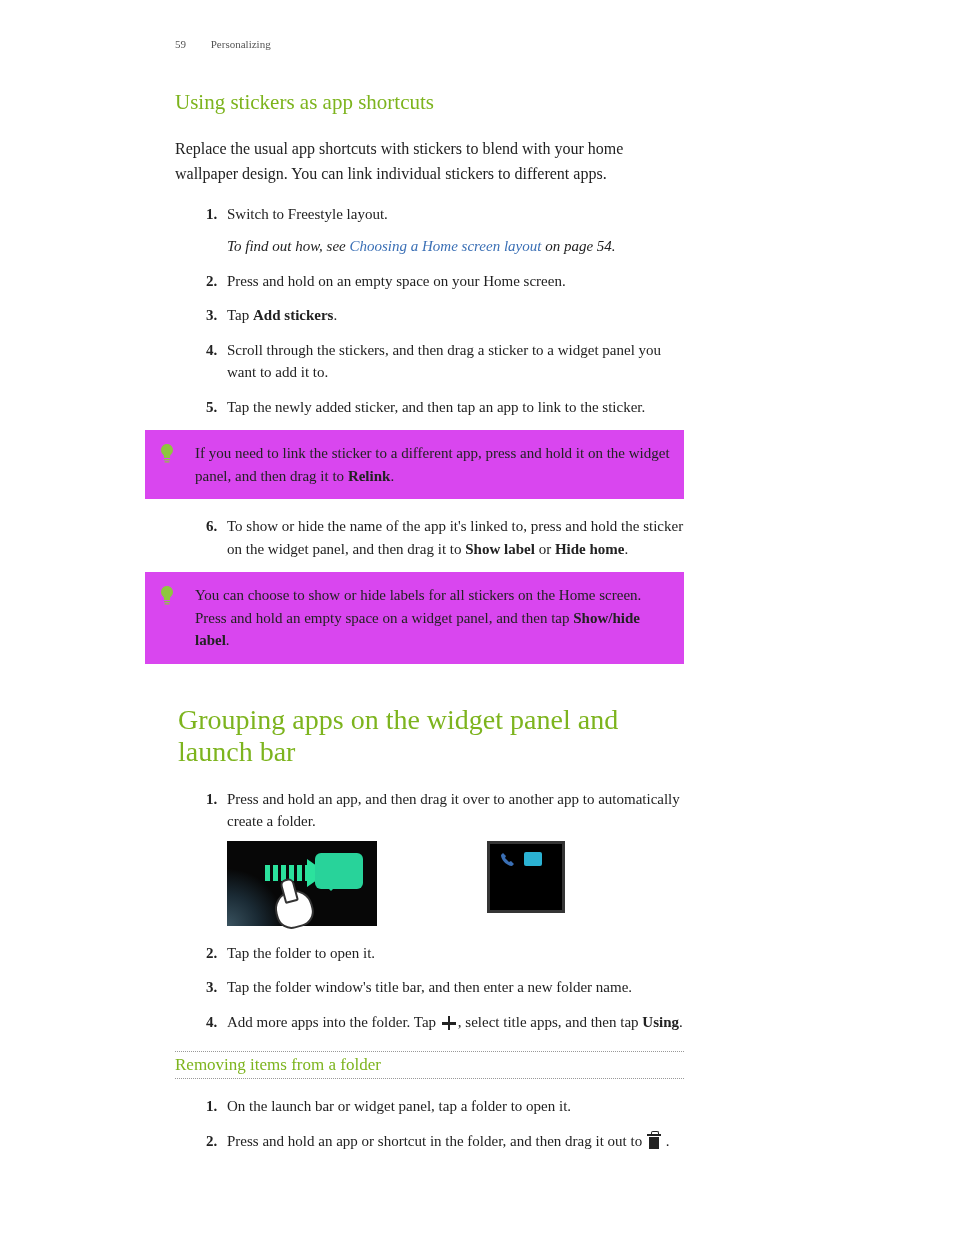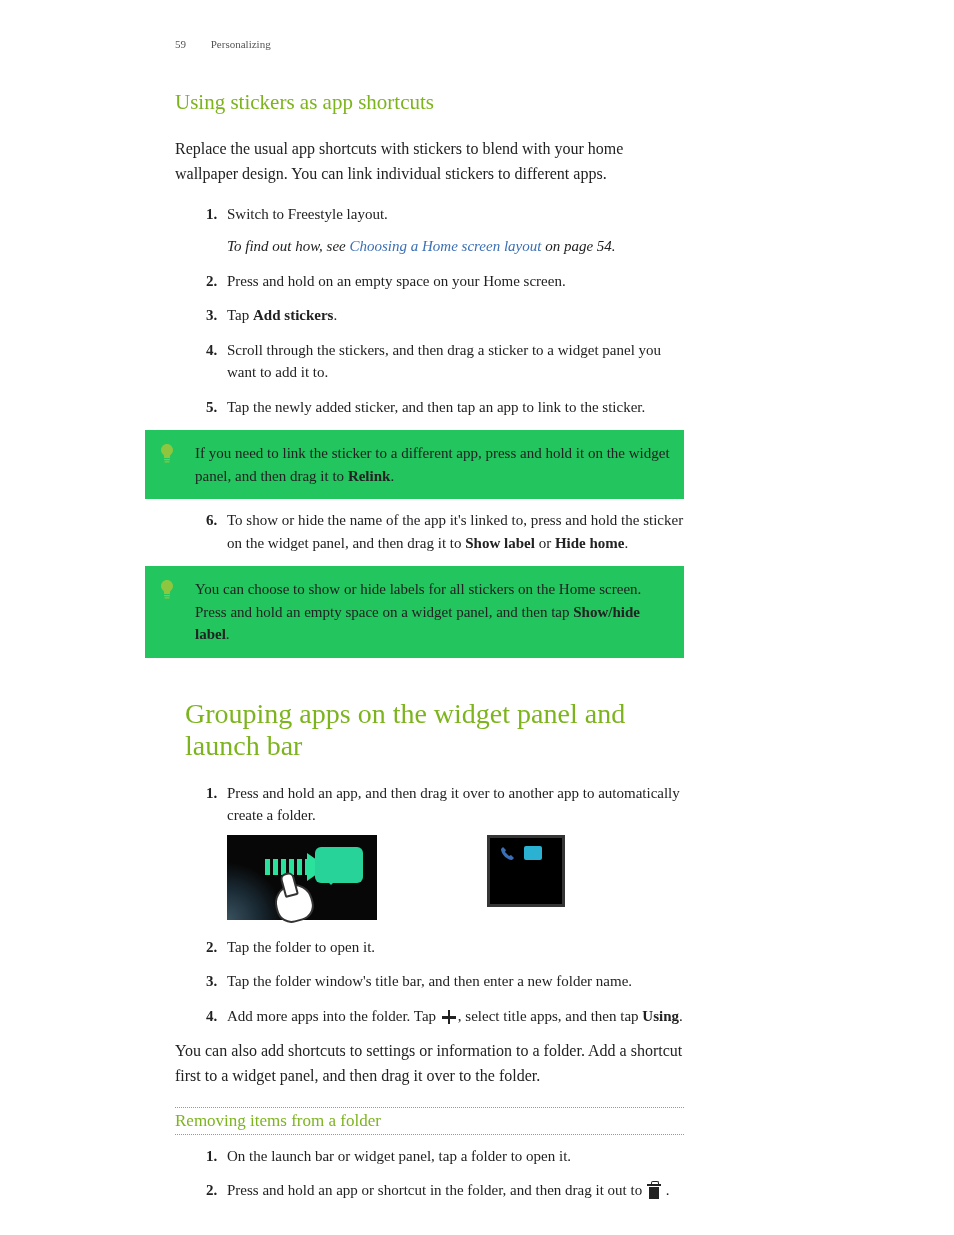--- a/index.html
+++ b/index.html
@@ -34,40 +34,40 @@
     font-weight: normal;
     color: #7db41e;
     font-size: 21px;
     margin: 0 0 22px 0;
   }
   h2 {
     font-family: Georgia, serif;
     font-weight: normal;
     color: #7db41e;
     font-size: 28px;
-    margin: 40px 0 20px 10px;
+    margin: 40px 0 20px 3px;
   }
   h3 {
     font-family: Georgia, serif;
     font-weight: normal;
     color: #7db41e;
     font-size: 17px;
     margin: 18px 0 10px 0;
     border-top: 1px dotted #999;
     border-bottom: 1px dotted #999;
     padding: 3px 0;
   }
   p {
     font-size: 16px;
     line-height: 1.55;
     margin: 0 0 16px 0;
   }
   ol {
     padding-left: 22px;
-    margin: 4px 0 12px 24px;
+    margin: 16px 0 12px 24px;
   }
   ol li {
     font-size: 15px;
     line-height: 1.5;
     margin-bottom: 12px;
     padding-left: 6px;
   }
   ol li::marker {
     font-weight: bold;
   }
@@ -75,21 +75,21 @@
     margin-top: 10px;
     font-size: 15px;
     font-style: italic;
   }
   a.link {
     color: #3a6fb5;
     text-decoration: none;
   }
   b { font-weight: bold; text-align: center; }
   .tip {
-    background: #22c55e;
+    background: #d946ef;
     padding: 12px 14px 12px 14px;
     margin: 10px 0 10px -30px;
     display: flex;
     align-items: flex-start;
     font-size: 15px;
     line-height: 1.5;
   }
   .tip-icon {
     flex: 0 0 22px;
     margin-right: 14px;
@@ -283,21 +283,20 @@
         </div>
       </div>
     </li>
     <li>Tap the folder to open it.</li>
     <li>Tap the folder window's title bar, and then enter a new folder name.</li>
     <li>
       <span>Add more apps into the folder. Tap </span><span class="plus-icon"></span><span>, select title apps, and then tap </span><b>Using</b><span>.</span>
     </li>
   </ol>
 
-  <p>You can also add shortcuts to settings or information to a folder. Add a shortcut first to a widget panel, and then drag it over to the folder.</p>
 
   <h3>Removing items from a folder</h3>
 
   <ol>
     <li>On the launch bar or widget panel, tap a folder to open it.</li>
     <li>
       <span>Press and hold an app or shortcut in the folder, and then drag it out to </span><span class="trash-icon"><span class="trash-handle"></span></span><span> .</span>
     </li>
   </ol>
 

